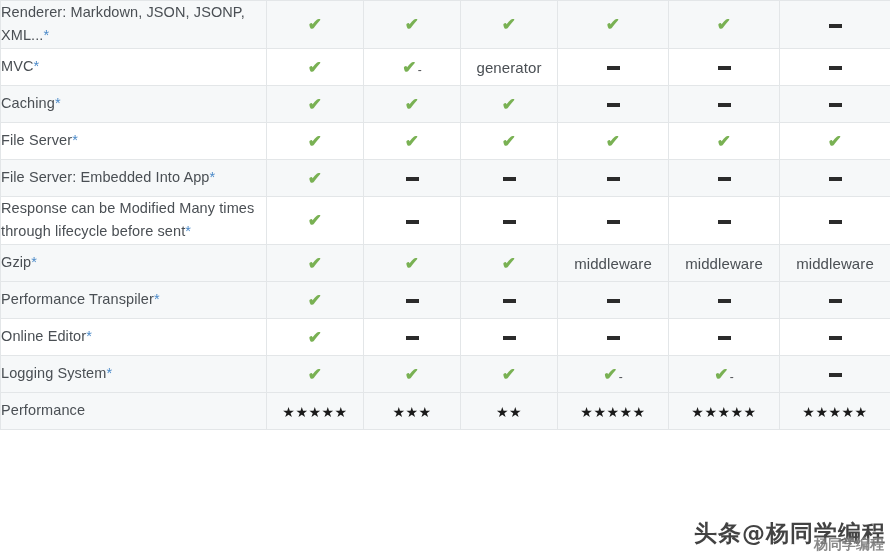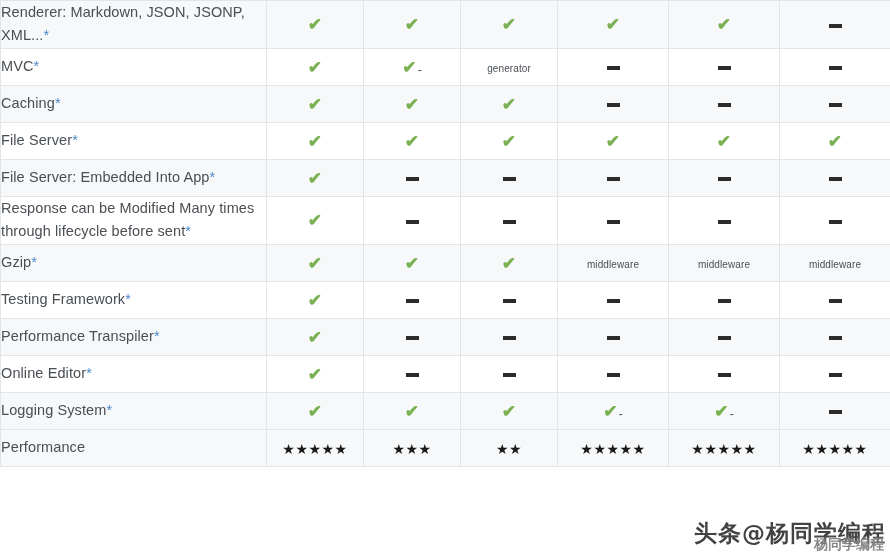--- a/index.html
+++ b/index.html
@@ -76,21 +76,21 @@
   .mark-dash {
     display: inline-block;
     width: 13px;
     height: 4px;
     background: #2b2b2b;
     vertical-align: middle;
   }
   .mark-text {
     display: inline-block;
     color: #4a4f54;
-    font-size: 10px;
+    font-size: 15px;
     vertical-align: middle;
   }
   .mark-stars {
     display: inline-block;
     color: #1a1a1a;
     font-size: 14px;
     letter-spacing: 0.5px;
     vertical-align: middle;
     line-height: 1;
   }
@@ -187,29 +187,20 @@
       </tr>
       <tr class="row-alt">
         <td class="feature-cell"><span>Gzip</span><span class="star-mark">*</span></td>
         <td class="value-cell"><span class="mark-check">✔</span></td>
         <td class="value-cell"><span class="mark-check">✔</span></td>
         <td class="value-cell"><span class="mark-check">✔</span></td>
         <td class="value-cell"><span class="mark-text">middleware</span></td>
         <td class="value-cell"><span class="mark-text">middleware</span></td>
         <td class="value-cell"><span class="mark-text">middleware</span></td>
       </tr>
-      <tr class="row-plain">
-        <td class="feature-cell"><span>Testing Framework</span><span class="star-mark">*</span></td>
-        <td class="value-cell"><span class="mark-check">✔</span></td>
-        <td class="value-cell"><span class="mark-dash"></span></td>
-        <td class="value-cell"><span class="mark-dash"></span></td>
-        <td class="value-cell"><span class="mark-dash"></span></td>
-        <td class="value-cell"><span class="mark-dash"></span></td>
-        <td class="value-cell"><span class="mark-dash"></span></td>
-      </tr>
       <tr class="row-alt">
         <td class="feature-cell"><span>Performance Transpiler</span><span class="star-mark">*</span></td>
         <td class="value-cell"><span class="mark-check">✔</span></td>
         <td class="value-cell"><span class="mark-dash"></span></td>
         <td class="value-cell"><span class="mark-dash"></span></td>
         <td class="value-cell"><span class="mark-dash"></span></td>
         <td class="value-cell"><span class="mark-dash"></span></td>
         <td class="value-cell"><span class="mark-dash"></span></td>
       </tr>
       <tr class="row-plain">

